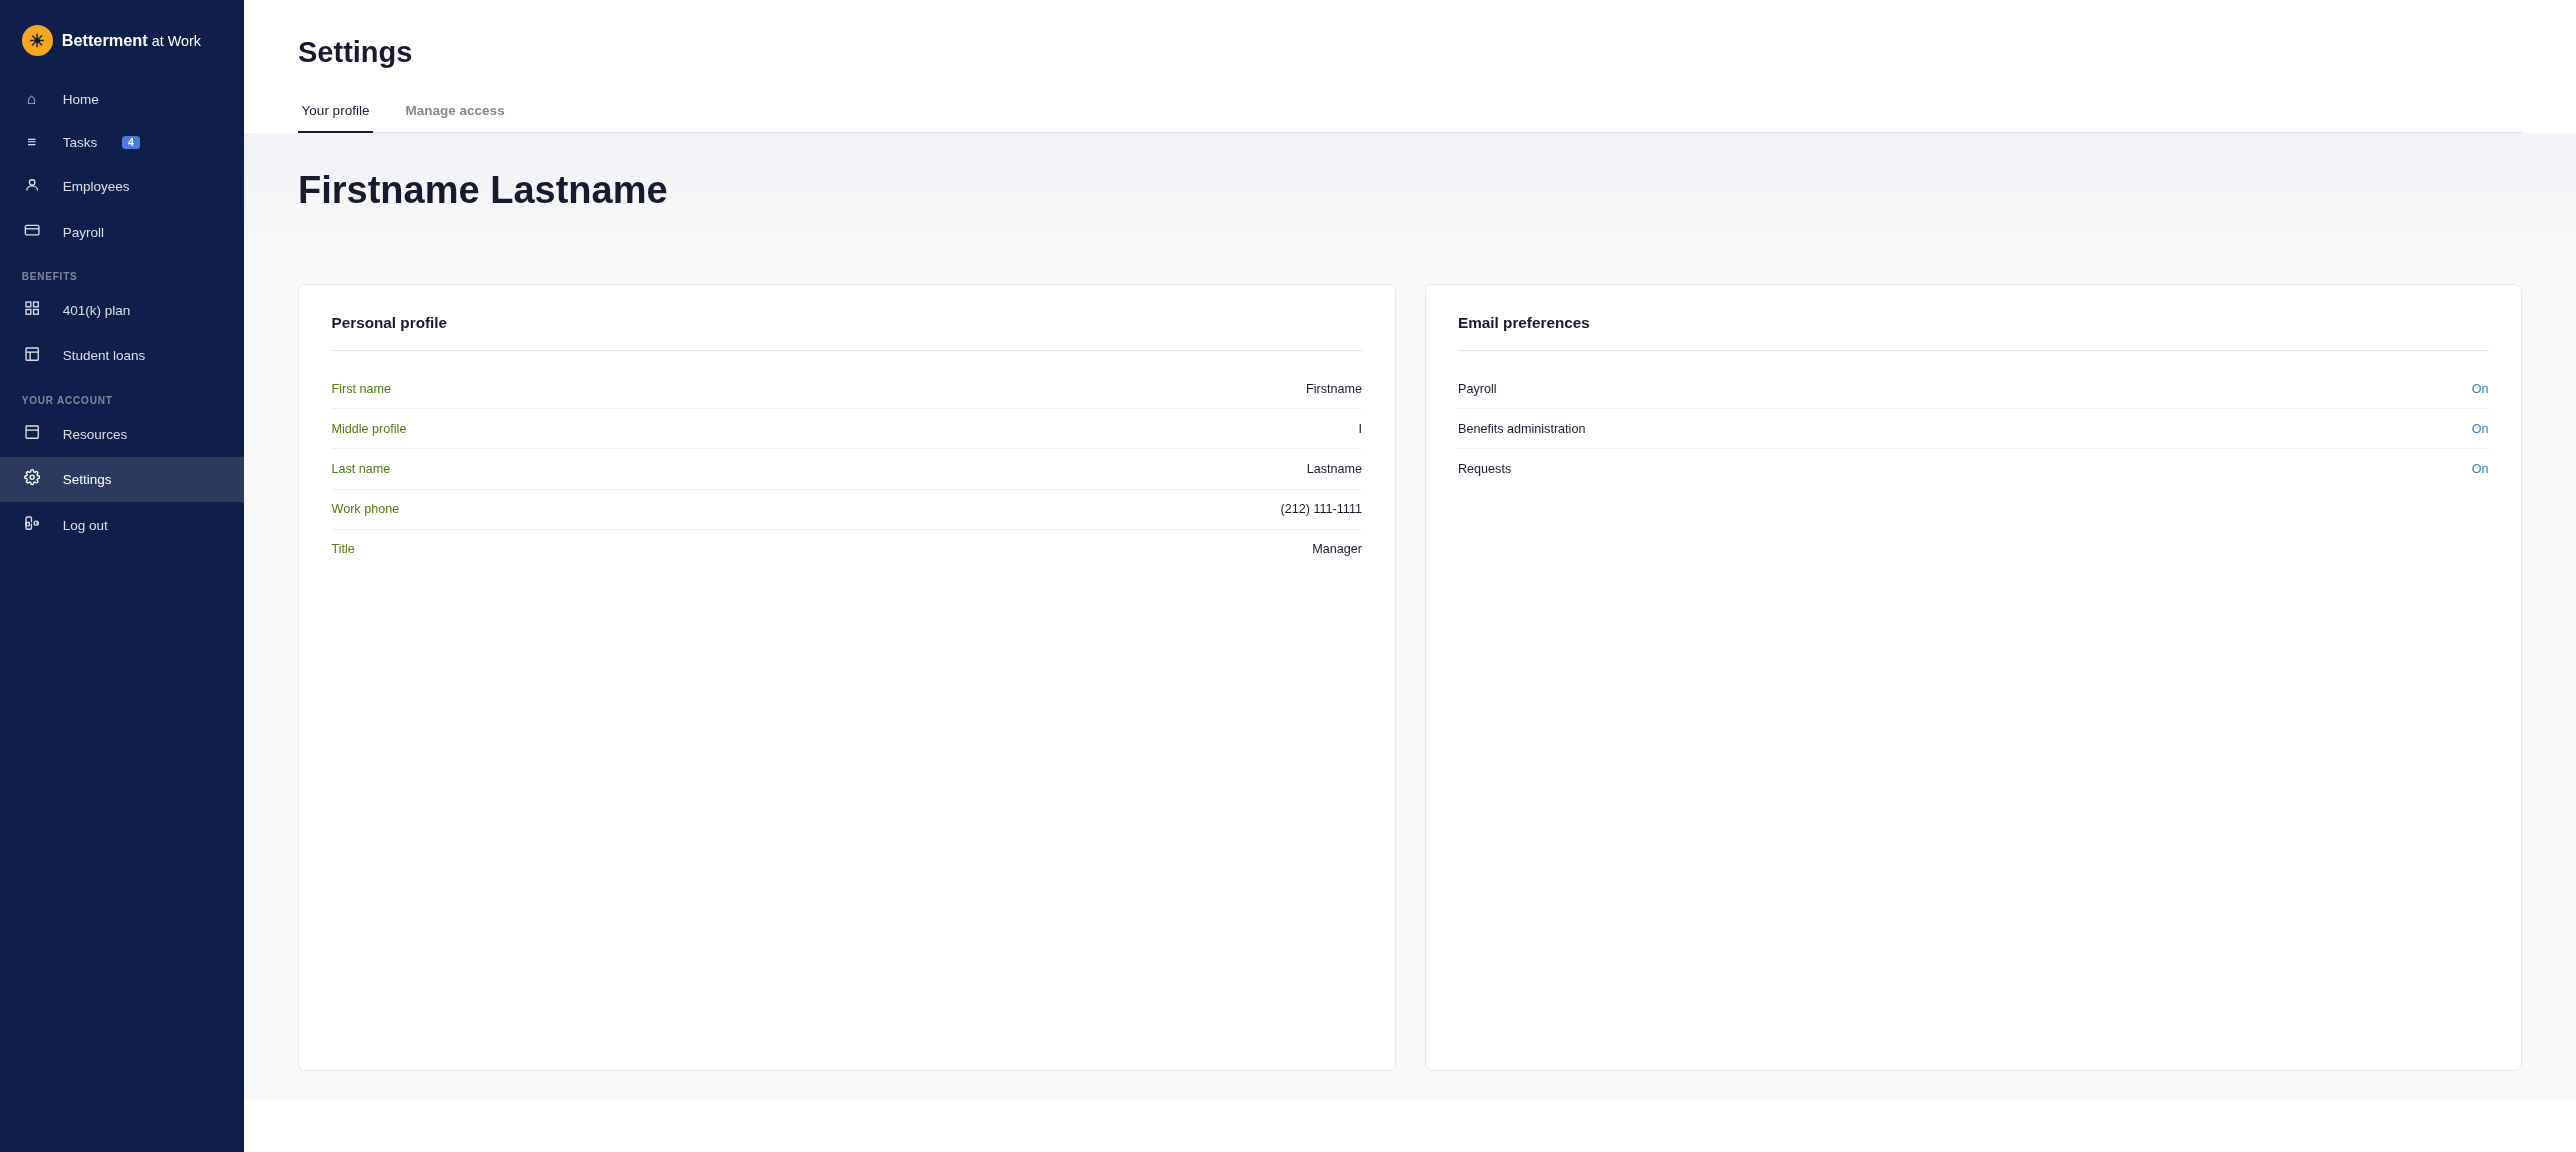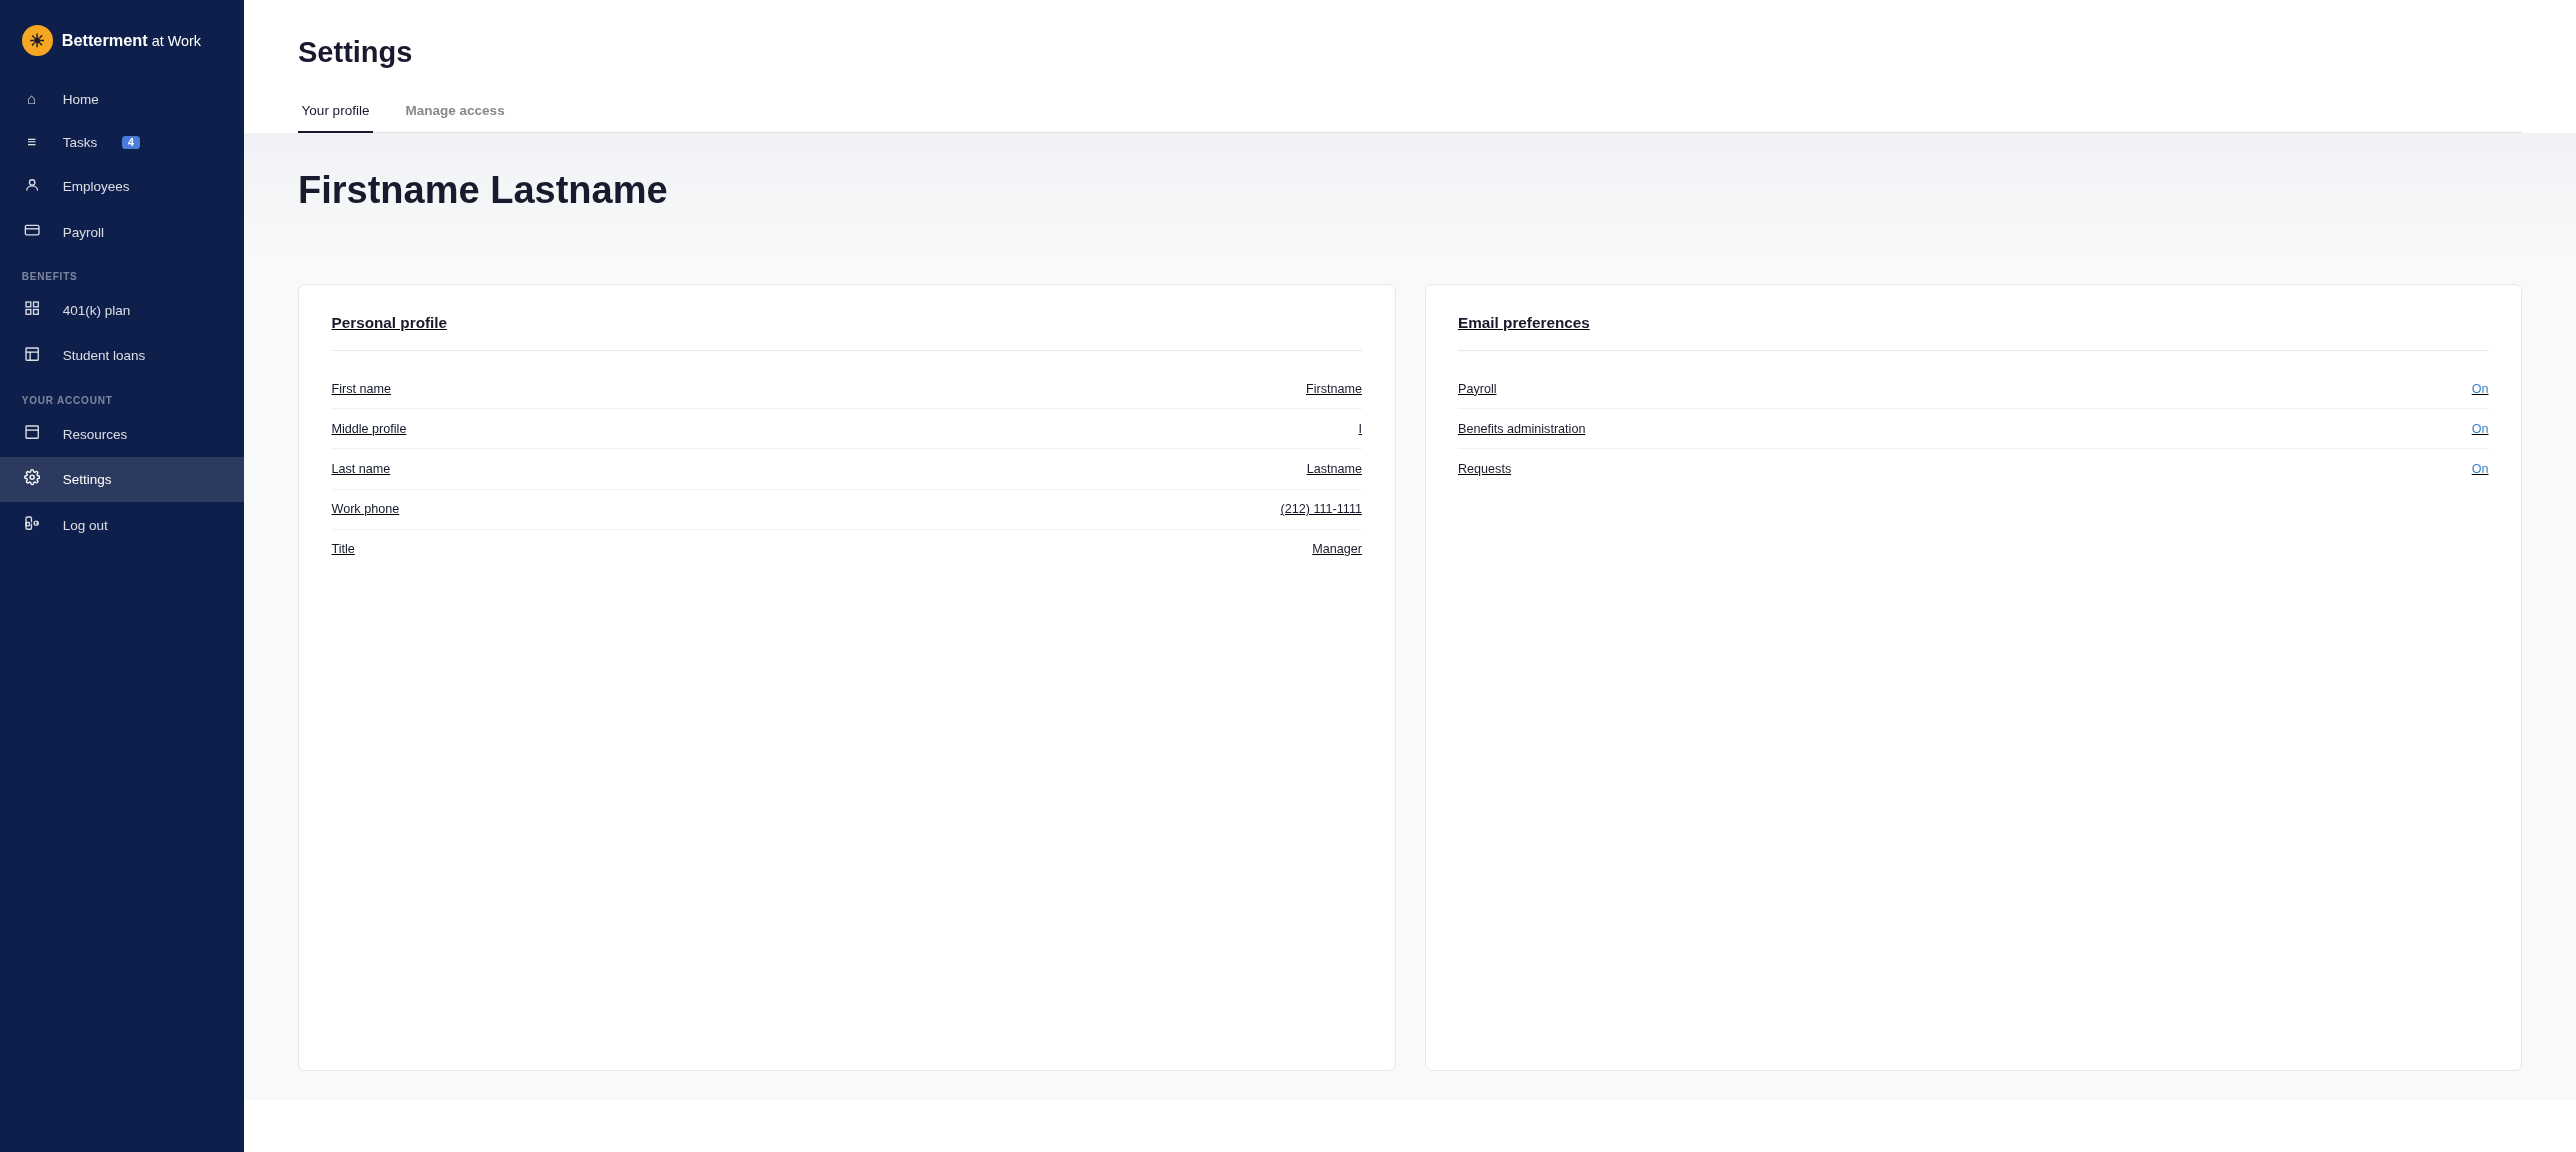--- a/index.html
+++ b/index.html
@@ -131,21 +131,20 @@
       text-decoration: none;
     }
 
     
     .cards-area {
       padding: 29px 54px;
       display: flex;
       gap: 29px;
       background: #f8f9fa;
       min-height: calc(100vh - 307px);
-      text-decoration: underline;
     }
     .card {
       background: #fff;
       border-radius: 7.2px;
       border: 0.9px solid #e5e7eb;
       padding: 29px 32.5px;
       flex: 1;
     }
     .card-title {
       font-size: 15.3px;
@@ -160,21 +159,21 @@
     }
     .profile-field {
       display: flex;
       justify-content: space-between;
       align-items: center;
       padding: 12.6px 0;
       border-bottom: 0.9px solid #f0f0f0;
       font-size: 12.6px;
     }
     .profile-field:last-child { border-bottom: none; }
-    .field-label { color: #0f172a; }
+    .field-label { color: #4d7c0f; }
     .field-value { color: #1a1a2e; font-weight: 400; }
 
     .email-pref-row {
       display: flex;
       justify-content: space-between;
       align-items: center;
       padding: 12.6px 0;
       border-bottom: 0.9px solid #f0f0f0;
       font-size: 12.6px;
     }

